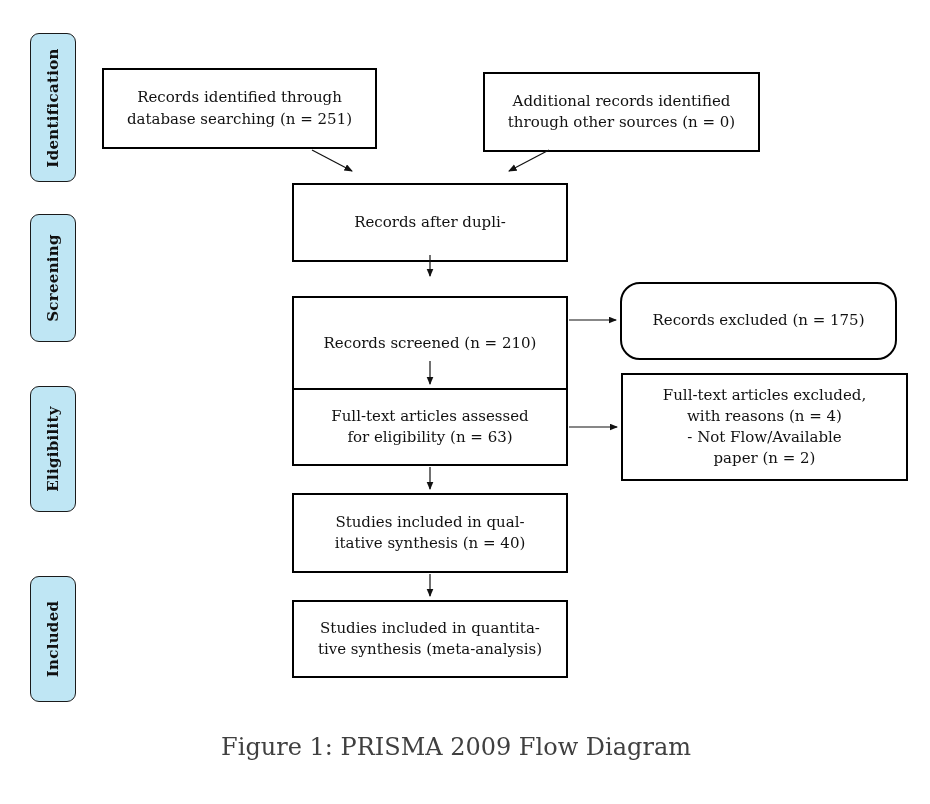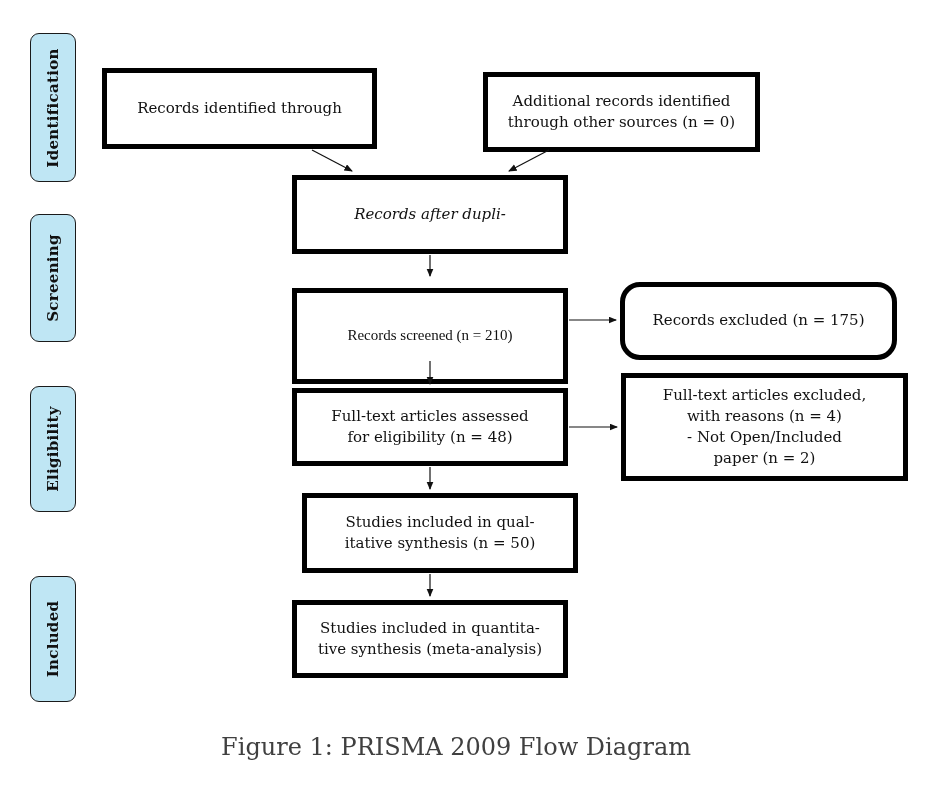--- a/index.html
+++ b/index.html
@@ -35,40 +35,40 @@
   .stage-identification { top: 33px;  height: 149px; }
   .stage-screening      { top: 214px; height: 128px; }
   .stage-eligibility    { top: 386px; height: 126px; }
   .stage-included       { top: 576px; height: 126px; }
 
   
   .fbox {
     position: absolute;
     box-sizing: border-box;
     background: #ffffff;
-    border: 5px solid #000000;
+    border: 2px solid #000000;
     display: flex;
     flex-direction: column;
     align-items: center;
     justify-content: center;
     text-align: center;
     font-size: 15px;
     line-height: 21.5px;
     padding: 2px 6px;
   }
   .fbox span { display: block; }
 
   .box-records-identified   { left: 102px; top: 68px;  width: 275px; height: 81px; }
   .box-additional-records   { left: 483px; top: 72px;  width: 277px; height: 80px; }
-  .box-duplicates-removed   { left: 292px; top: 175px; width: 276px; height: 79px; font-style: italic; }
-  .box-records-screened     { left: 292px; top: 288px; width: 276px; height: 96px; font-family: Liberation Serif, serif; }
+  .box-duplicates-removed   { left: 292px; top: 183px; width: 276px; height: 79px; }
+  .box-records-screened     { left: 292px; top: 296px; width: 276px; height: 96px; }
   .box-records-excluded     { left: 620px; top: 282px; width: 277px; height: 78px; border-radius: 20px; }
   .box-fulltext-assessed    { left: 292px; top: 388px; width: 276px; height: 78px; }
   .box-fulltext-excluded    { left: 621px; top: 373px; width: 287px; height: 108px; line-height: 21px; }
-  .box-qualitative          { left: 292px; top: 493px; width: 276px; height: 80px; margin-left: 10px; }
+  .box-qualitative          { left: 292px; top: 493px; width: 276px; height: 80px; }
   .box-quantitative         { left: 292px; top: 600px; width: 276px; height: 78px; }
 
   svg.arrows {
     position: absolute;
     left: 0; top: 0;
     width: 930px; height: 804px;
     pointer-events: none;
   }
   .caption {
     position: absolute;
@@ -93,20 +93,21 @@
   </div>
   <div class="stage stage-eligibility">
     <span class="vlabel">Eligibility</span>
   </div>
   <div class="stage stage-included">
     <span class="vlabel">Included</span>
   </div>
 
   <div class="fbox box-records-identified">
     <span>Records identified through</span>
+    <span>database searching (n = 251)</span>
   </div>
 
   <div class="fbox box-additional-records">
     <span>Additional records identified</span>
     <span>through other sources (n = 0)</span>
   </div>
 
   <div class="fbox box-duplicates-removed">
     <span>Records after dupli-</span>
   </div>
@@ -114,33 +115,33 @@
   <div class="fbox box-records-screened">
     <span>Records screened (n = 210)</span>
   </div>
 
   <div class="fbox box-records-excluded">
     <span>Records excluded (n = 175)</span>
   </div>
 
   <div class="fbox box-fulltext-assessed">
     <span>Full-text articles assessed</span>
-    <span>for eligibility (n = 48)</span>
+    <span>for eligibility (n = 63)</span>
   </div>
 
   <div class="fbox box-fulltext-excluded">
     <span>Full-text articles excluded,</span>
     <span>with reasons (n = 4)</span>
-    <span>- Not Open/Included</span>
+    <span>- Not Flow/Available</span>
     <span>paper (n = 2)</span>
   </div>
 
   <div class="fbox box-qualitative">
     <span>Studies included in qual-</span>
-    <span>itative synthesis (n = 50)</span>
+    <span>itative synthesis (n = 40)</span>
   </div>
 
   <div class="fbox box-quantitative">
     <span>Studies included in quantita-</span>
     <span>tive synthesis (meta-analysis)</span>
   </div>
 
   <svg class="arrows" viewBox="0 0 930 804" xmlns="http://www.w3.org/2000/svg">
     <defs>
       <marker id="ah" markerWidth="9" markerHeight="8" refX="7.5" refY="3.5" orient="auto" markerUnits="userSpaceOnUse">

